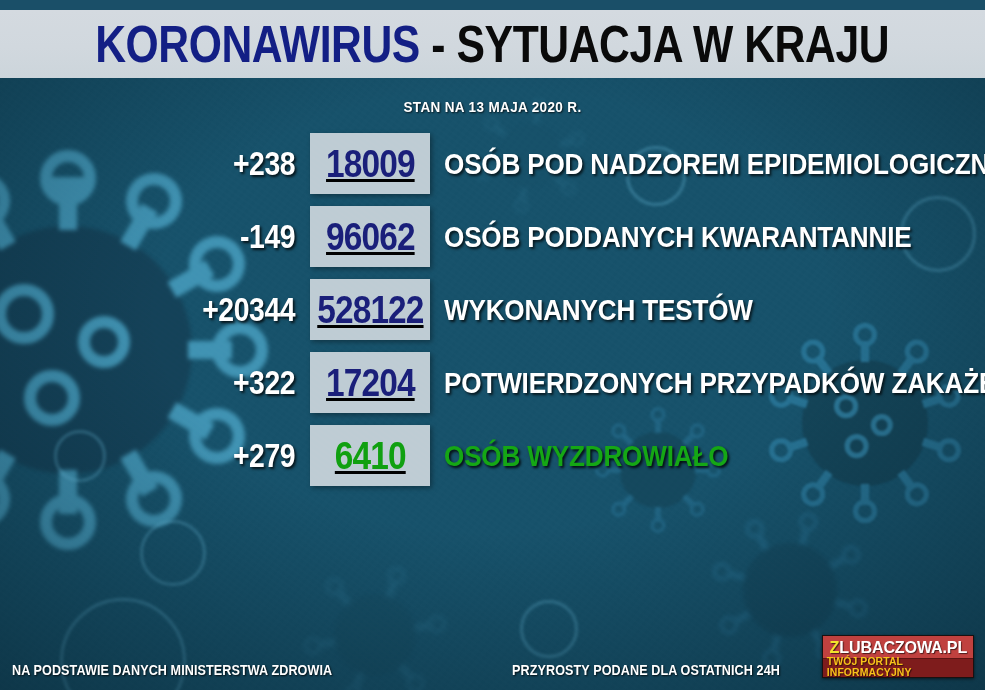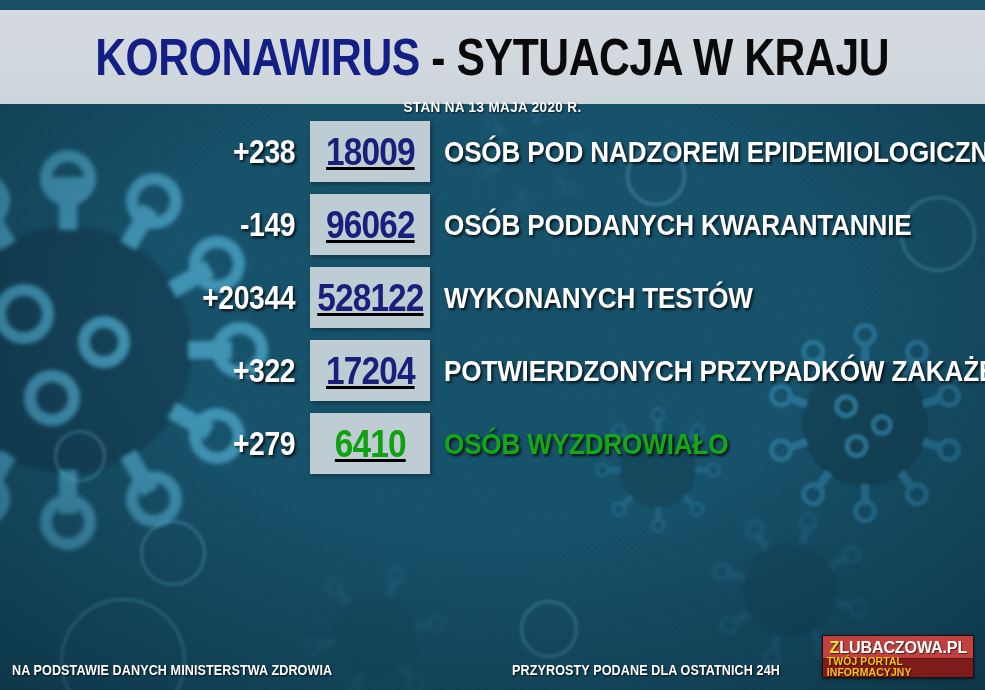--- a/index.html
+++ b/index.html
@@ -110,21 +110,21 @@
     position: absolute;
     left: 0; top: 0;
     width: 985px;
     height: 10px;
     background: #1a4f68;
   }
   .header-band {
     position: absolute;
     left: 0; top: 10px;
     width: 985px;
-    height: 94px;
+    height: 68px;
     background: linear-gradient(180deg, #d4dae0 0%, #d1d8de 55%, #ccd5db 100%);
     display: flex;
     align-items: center;
     justify-content: center;
     overflow: hidden;
   }
   .title {
     white-space: nowrap;
     font-size: 52px;
     line-height: 1;
@@ -147,21 +147,21 @@
     font-weight: 700;
     letter-spacing: .4px;
     transform: scaleX(.9);
     text-shadow: 1px 1px 2px rgba(0,0,0,.75);
   }
 
   
   .rows {
     position: absolute;
     left: 0;
-    top: 115px;
+    top: 127px;
     width: 820px;
   }
   .row {
     position: relative;
     height: 73px;
     display: flex;
     align-items: center;
   }
   .delta {
     position: absolute;

